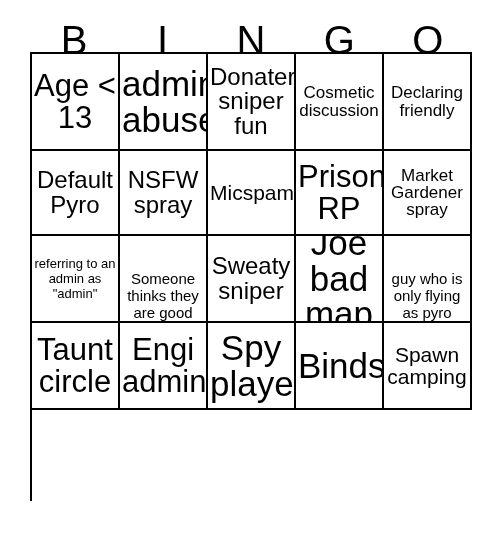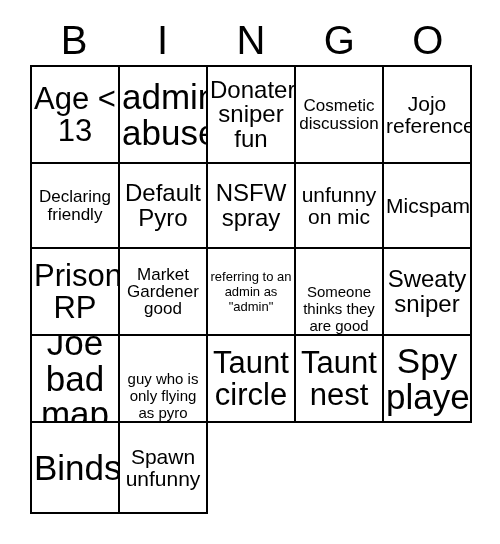--- a/index.html
+++ b/index.html
@@ -35,21 +35,21 @@
     justify-content: center;
     font-size: 40px;
     font-weight: 400;
     line-height: 1;
     letter-spacing: 0px;
     color: #000000;
   }
   .grid {
     position: absolute;
     left: 30px;
-    top: 65px;
+    top: 52px;
     width: 442px;
     height: 449px;
     border-left: 2px solid #000000;
     border-top: 2px solid #000000;
     box-sizing: border-box;
     display: grid;
     grid-template-columns: repeat(5, 1fr);
     grid-template-rows: 97px 85px 87px 87px 91px;
   }
   .cell {
@@ -99,45 +99,39 @@
       </div>
     <div class="cell fs-xl">
         <span class="cell-text">admin abuse</span>
       </div>
     <div class="cell fs-l">
         <span class="cell-text">Donater sniper fun</span>
       </div>
     <div class="cell fs-s">
         <span class="cell-text">Cosmetic discussion</span>
       </div>
-    <div class="cell fs-m">
-        <span class="cell-text">Jojo reference</span>
-      </div>
 
     <div class="cell fs-s">
         <span class="cell-text">Declaring friendly</span>
       </div>
     <div class="cell fs-l">
         <span class="cell-text">Default Pyro</span>
       </div>
     <div class="cell fs-l">
         <span class="cell-text">NSFW spray</span>
       </div>
-    <div class="cell fs-m">
-        <span class="cell-text">unfunny on mic</span>
-      </div>
 
     <div class="cell fs-m">
         <span class="cell-text">Micspam</span>
       </div>
     <div class="cell fs-xxl">
         <span class="cell-text">Prison RP</span>
       </div>
     <div class="cell fs-s">
-        <span class="cell-text">Market Gardener good</span>
+        <span class="cell-text">Market Gardener spray</span>
       </div>
     <div class="cell fs-xxs">
         <span class="cell-text">referring to an admin as "admin"</span>
       </div>
 
     <div class="cell fs-xs">
         <span class="cell-text">Someone thinks they are good</span>
       </div>
     <div class="cell fs-l">
         <span class="cell-text">Sweaty sniper</span>
@@ -146,26 +140,26 @@
         <span class="cell-text">Joe bad map</span>
       </div>
     <div class="cell fs-xs">
         <span class="cell-text">guy who is only flying as pyro</span>
       </div>
     <div class="cell fs-xxl">
         <span class="cell-text">Taunt circle</span>
       </div>
 
     <div class="cell fs-xxl">
-        <span class="cell-text">Taunt nest</span>
+        <span class="cell-text">Engi admin</span>
       </div>
     <div class="cell fs-xl">
         <span class="cell-text">Spy player</span>
       </div>
     <div class="cell fs-xl">
         <span class="cell-text">Binds</span>
       </div>
     <div class="cell fs-m">
-        <span class="cell-text">Spawn unfunny</span>
+        <span class="cell-text">Spawn camping</span>
       </div>
 
   </div>
 </div>
 
 </body></html>

